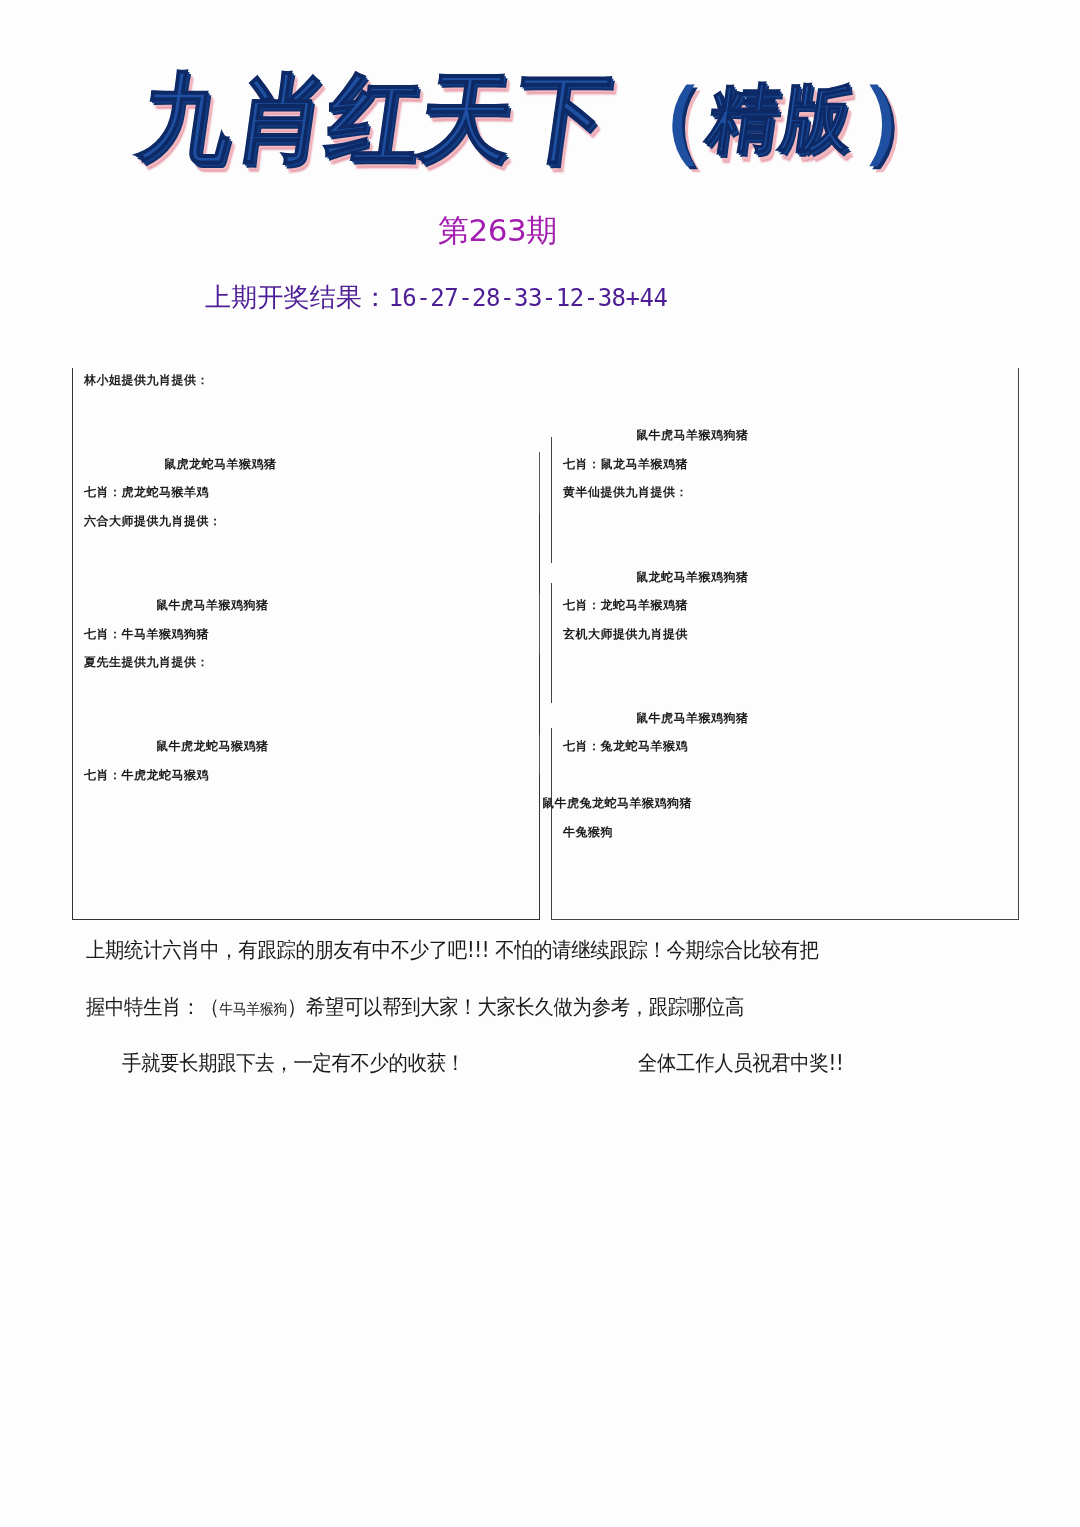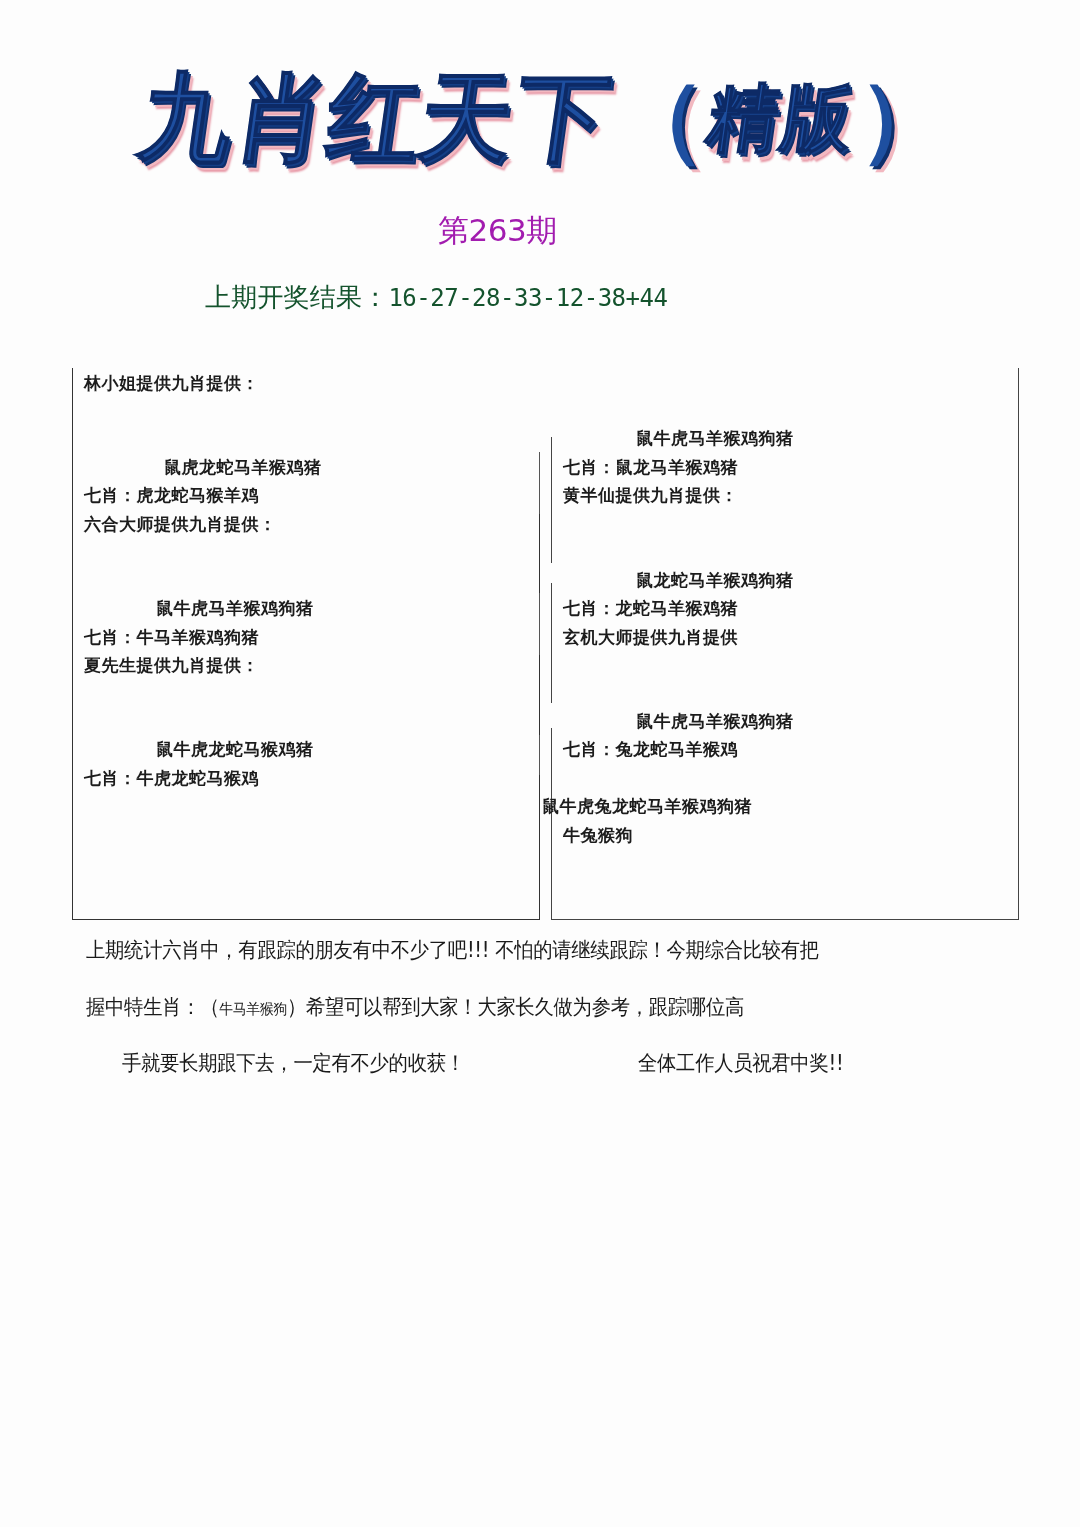--- a/index.html
+++ b/index.html
@@ -73,21 +73,21 @@
     letter-spacing: -0.5px;
   }
 
   
   .last-result {
     position: absolute;
     left: 205px;
     top: 280px;
     font-family: "DejaVu Sans", "Liberation Sans", sans-serif;
     font-size: 26px;
-    color: #14532d;
+    color: #4c1d95;
     letter-spacing: 0.2px;
   }
   .last-result .numbers {
     font-family: "DejaVu Sans Mono", "Liberation Mono", monospace;
     font-size: 24px;
     letter-spacing: -0.5px;
   }
 
   
   .box-left {
@@ -126,21 +126,21 @@
     position: absolute;
     left: -3px;
     top: -1px;
     width: 6px;
     height: 70px;
     background: #fdfdfd;
   }
 
   .pred-line {
     position: absolute;
-    font-size: 17px;
+    font-size: 12px;
     font-weight: bold;
     letter-spacing: 0.5px;
     white-space: nowrap;
     color: #1c1c1c;
   }
 
   
   .footer-line {
     position: absolute;
     font-family: "DejaVu Sans", "Liberation Sans", sans-serif;

